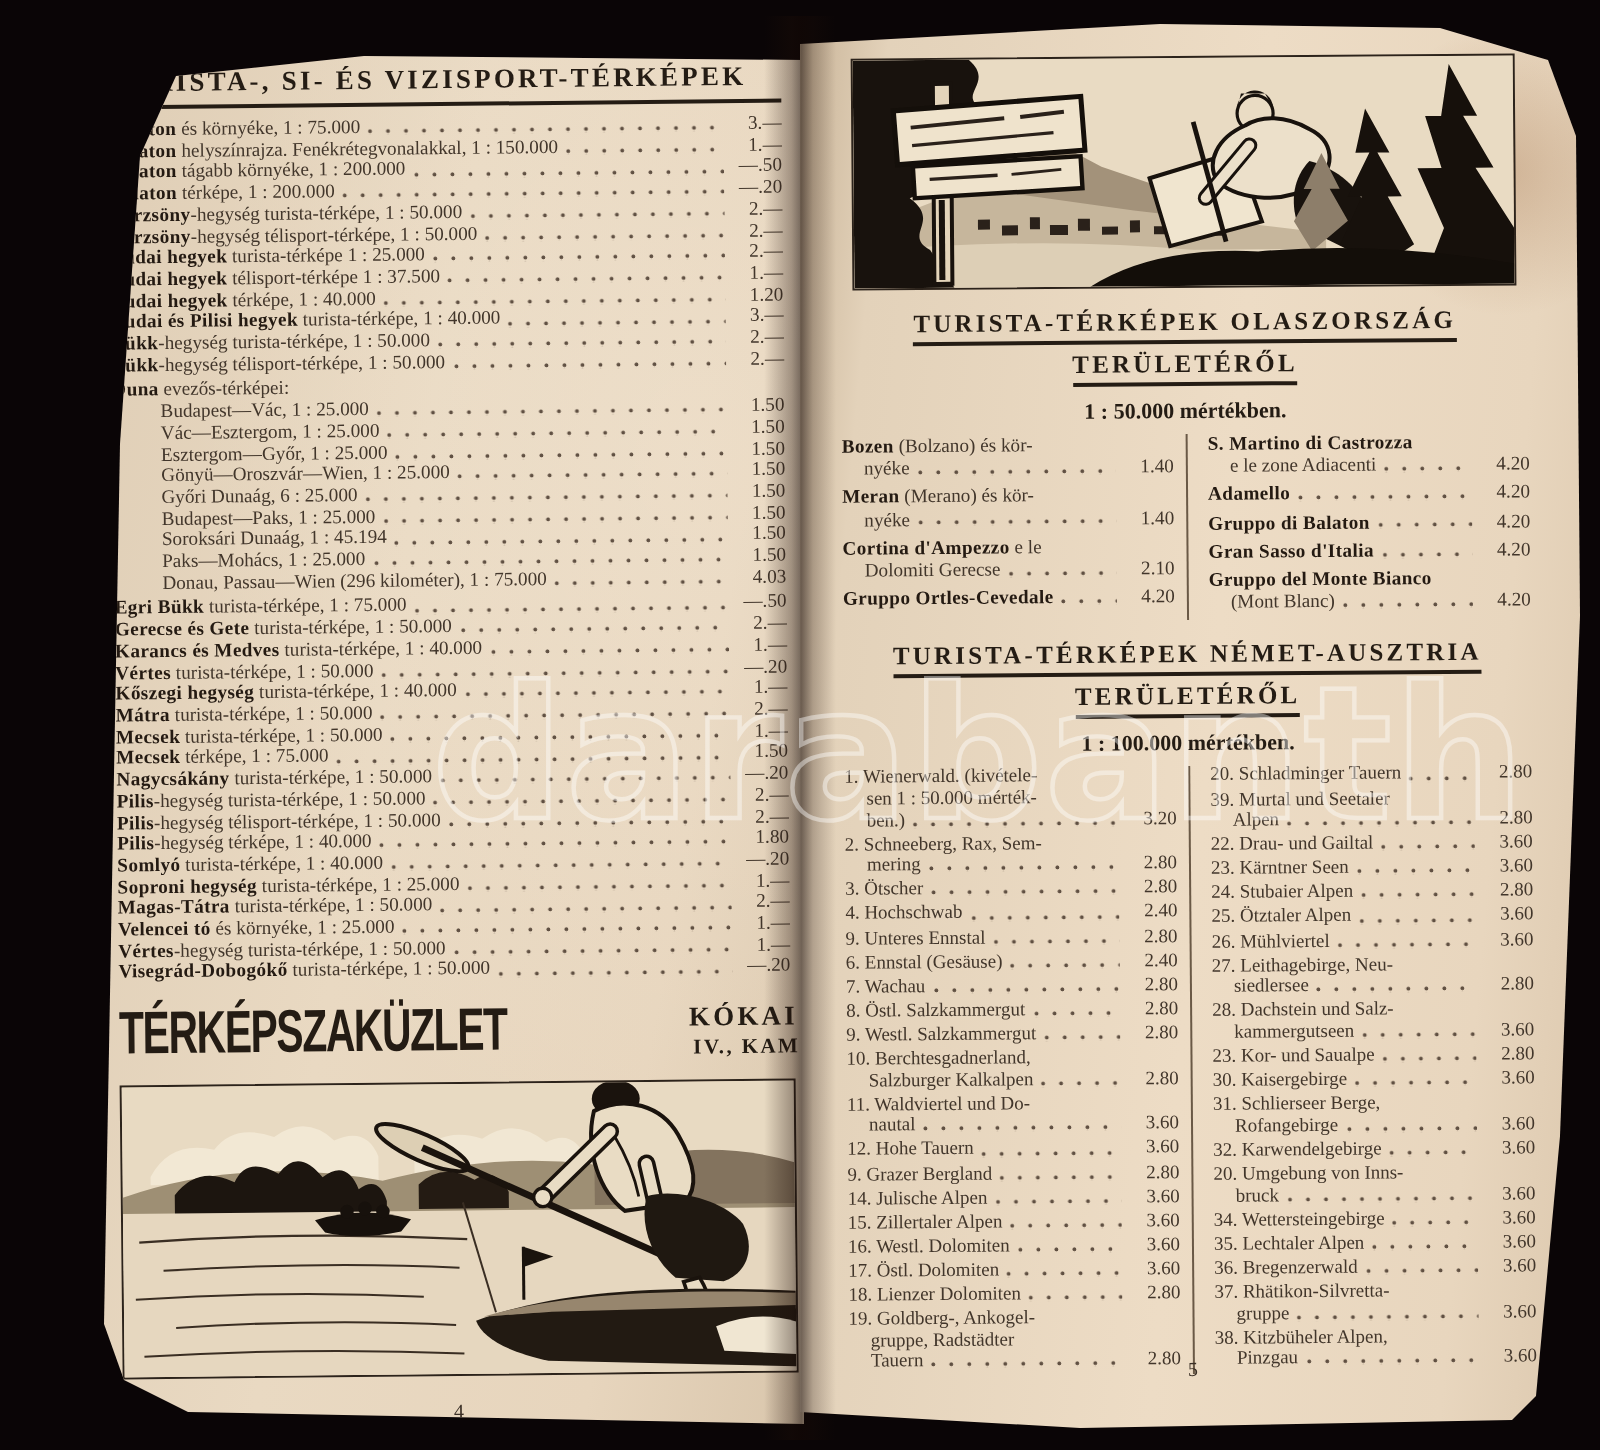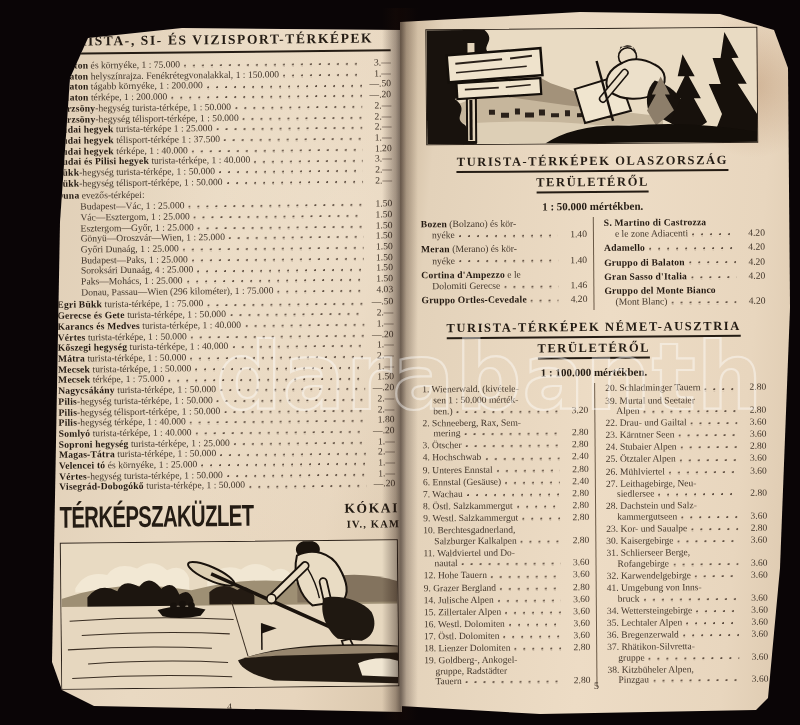--- a/index.html
+++ b/index.html
@@ -173,31 +173,31 @@
           <span class="row-text">Esztergom—Győr, 1 : 25.000</span>
           <span class="leader"></span>
           <span class="price">1.50</span>
         </div>
         <div class="row indent">
           <span class="row-text">Gönyü—Oroszvár—Wien, 1 : 25.000</span>
           <span class="leader"></span>
           <span class="price">1.50</span>
         </div>
         <div class="row indent">
-          <span class="row-text">Győri Dunaág, 1 : 25.000</span>
+          <span class="row-text">Győri Dunaág, 6 : 25.000</span>
           <span class="leader"></span>
           <span class="price">1.50</span>
         </div>
         <div class="row indent">
           <span class="row-text">Budapest—Paks, 1 : 25.000</span>
           <span class="leader"></span>
           <span class="price">1.50</span>
         </div>
         <div class="row indent">
-          <span class="row-text">Soroksári Dunaág, 4 : 25.000</span>
+          <span class="row-text">Soroksári Dunaág, 1 : 45.194</span>
           <span class="leader"></span>
           <span class="price">1.50</span>
         </div>
         <div class="row indent">
           <span class="row-text">Paks—Mohács, 1 : 25.000</span>
           <span class="leader"></span>
           <span class="price">1.50</span>
         </div>
         <div class="row indent">
           <span class="row-text">Donau, Passau—Wien (296 kilométer), 1 : 75.000</span>
@@ -422,21 +422,21 @@
                 <span class="price">1.40</span>
               </div>
             </div>
             <div class="entry">
               <div class="line">
                 <span class="row-text"><b>Cortina d'Ampezzo</b> e le</span>
               </div>
               <div class="line cont">
                 <span class="row-text">Dolomiti Gerecse</span>
                 <span class="leader"></span>
-                <span class="price">1.46</span>
+                <span class="price">2.10</span>
               </div>
             </div>
             <div class="entry">
               <div class="line">
                 <span class="row-text"><b>Gruppo Ortles-Cevedale</b></span>
                 <span class="leader"></span>
                 <span class="price">4.20</span>
               </div>
             </div>
           </div>
@@ -746,21 +746,21 @@
             </div>
             <div class="entry">
               <div class="line">
                 <span class="row-text">32. Karwendelgebirge</span>
                 <span class="leader"></span>
                 <span class="price">3.60</span>
               </div>
             </div>
             <div class="entry">
               <div class="line">
-                <span class="row-text">41. Umgebung von Inns-</span>
+                <span class="row-text">20. Umgebung von Inns-</span>
               </div>
               <div class="line cont">
                 <span class="row-text">bruck</span>
                 <span class="leader"></span>
                 <span class="price">3.60</span>
               </div>
             </div>
             <div class="entry">
               <div class="line">
                 <span class="row-text">34. Wettersteingebirge</span>

